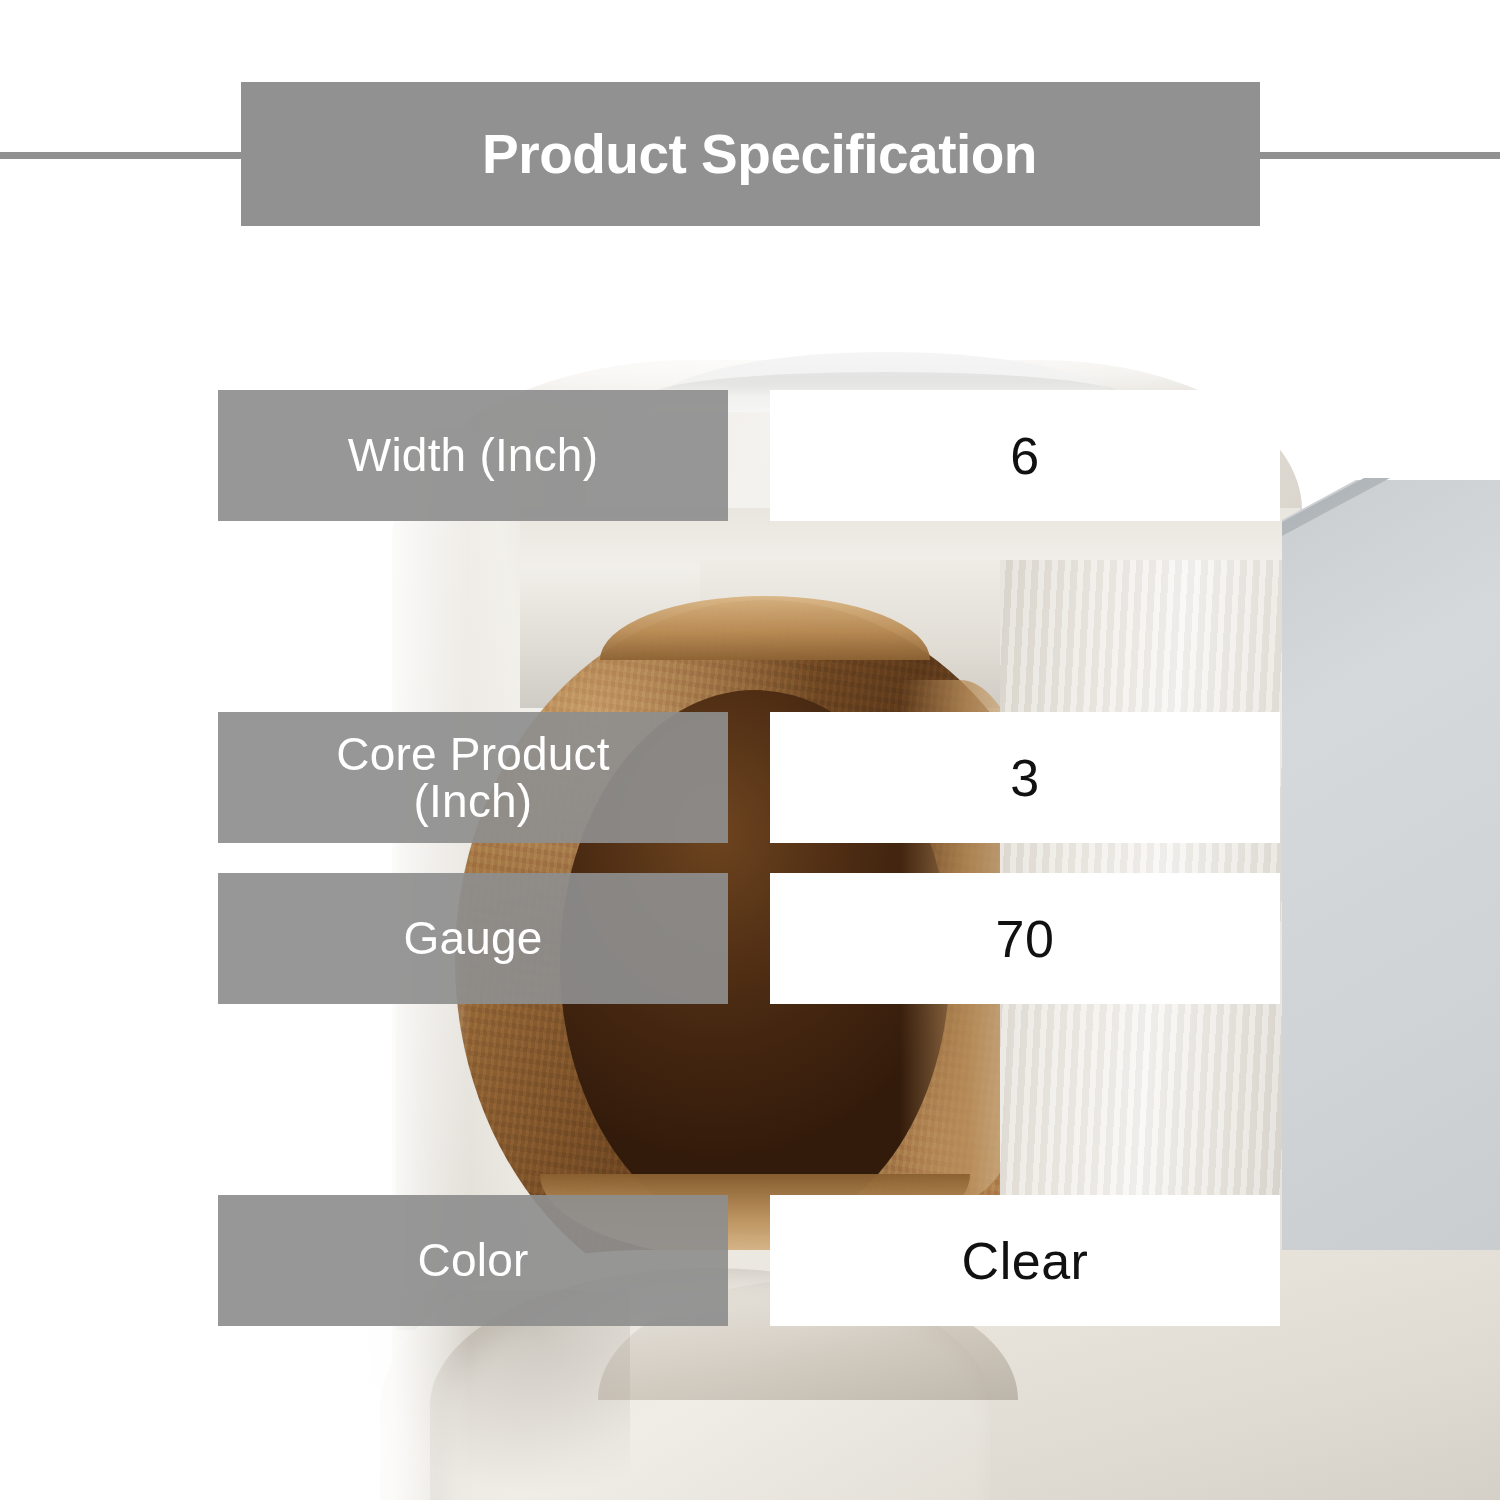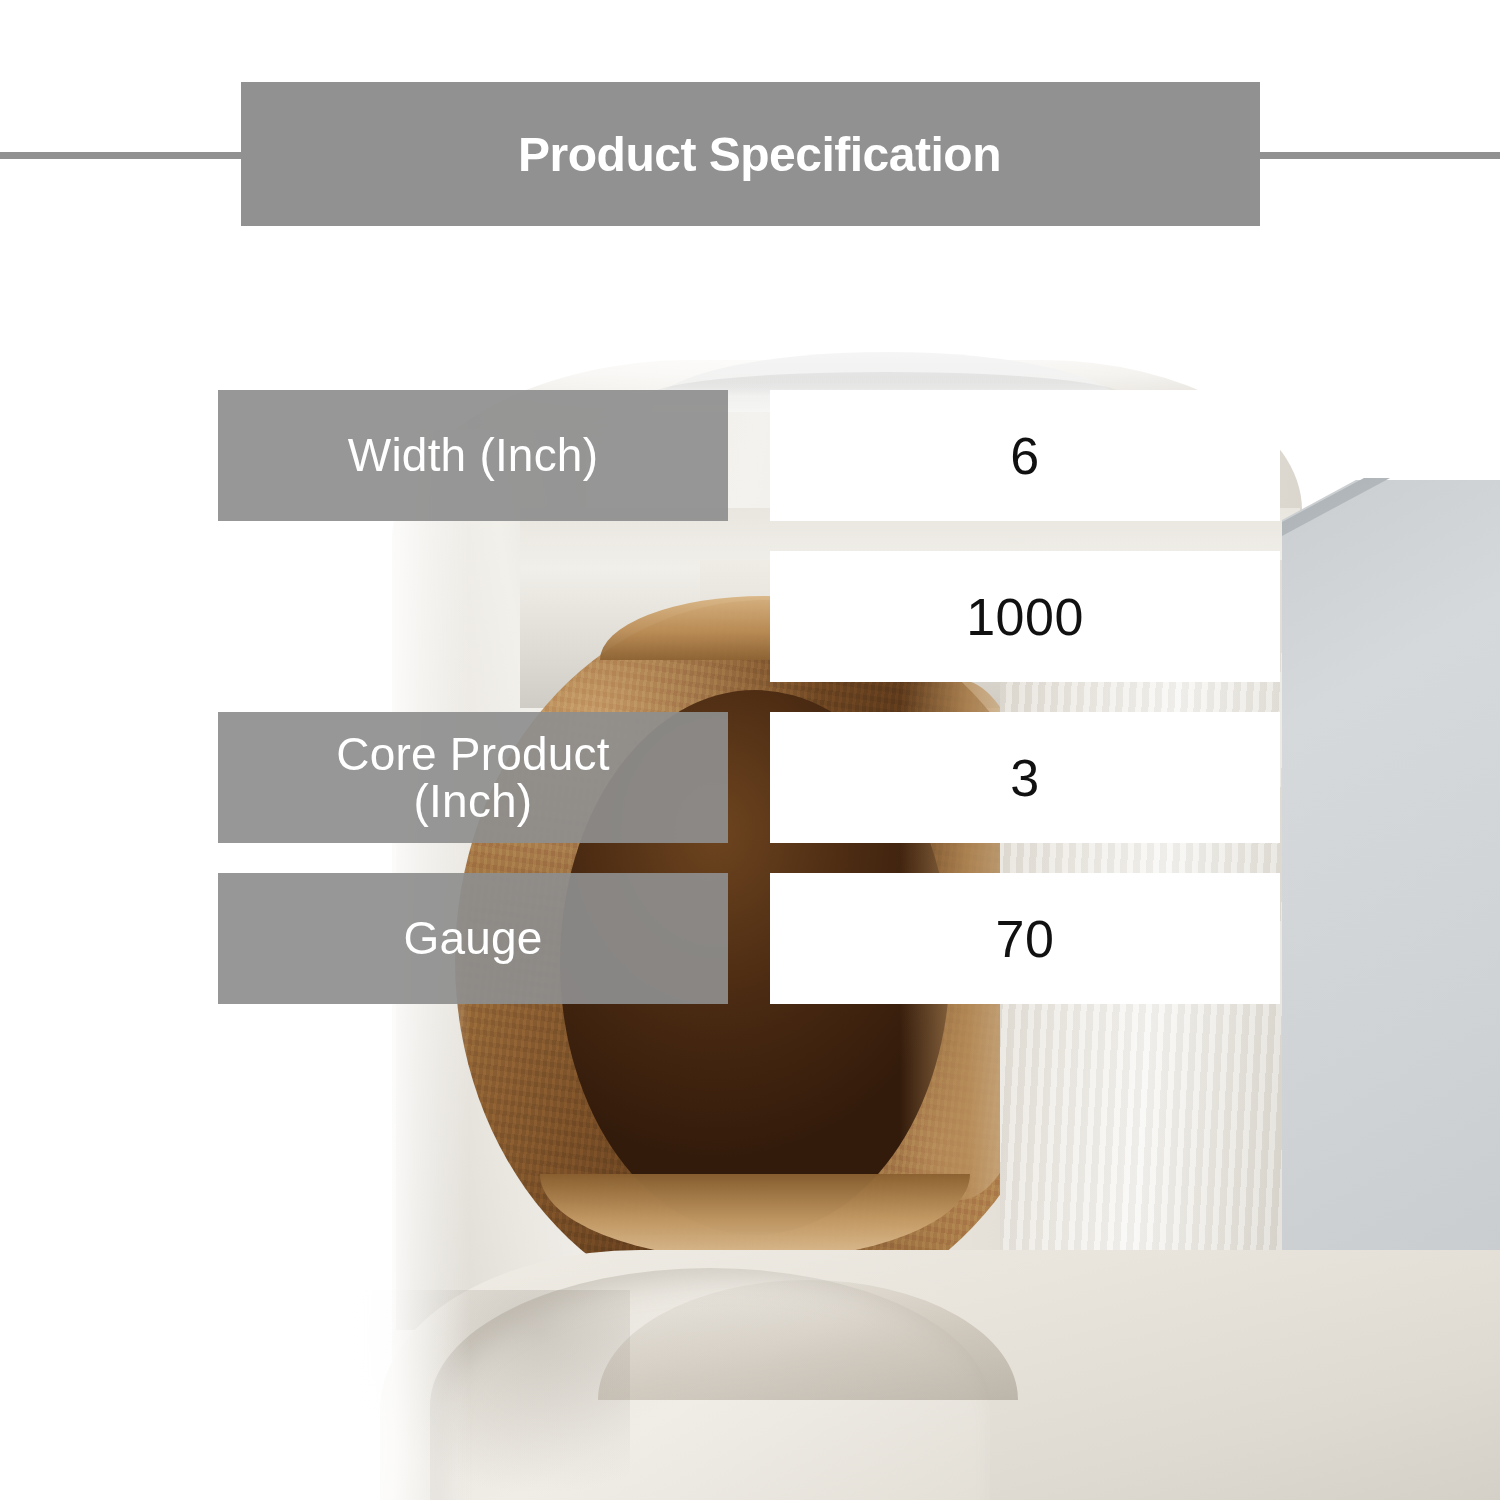--- a/index.html
+++ b/index.html
@@ -146,21 +146,21 @@
 
   
   .rule{position:absolute;height:7px;top:152px;background:#919191;}
   .rule-left{left:0;width:260px;}
   .rule-right{left:1245px;width:255px;}
   .title-banner{
     position:absolute;left:241px;top:82px;width:1019px;height:144px;
     background:#919191;display:flex;align-items:center;justify-content:center;
   }
   .title-text{
-    color:#ffffff;font-size:48px;font-weight:700;letter-spacing:-.5px;
+    color:#ffffff;font-size:55px;font-weight:700;letter-spacing:-.5px;
     font-family:"Liberation Sans", sans-serif;white-space:nowrap;margin-left:18px;
   }
 
   
   .spec{position:absolute;left:0;top:0;width:1500px;height:1500px;}
   .row{position:absolute;left:0;width:1500px;height:118px;}
   .cell-label{
     position:absolute;left:218px;top:0;width:510px;height:131px;
     background:rgba(142,142,142,.92);
     display:flex;align-items:center;justify-content:center;
@@ -221,23 +221,20 @@
     <div class="row" style="top:390px">
       <div class="cell-label">
         <span>Width (Inch)</span>
       </div>
       <div class="cell-value">
         <span>6</span>
       </div>
     </div>
 
     <div class="row" style="top:551px">
-      <div class="cell-value">
-        <span>1000</span>
-      </div>
     </div>
 
     <div class="row" style="top:712px">
       <div class="cell-label">
         <span style="white-space:pre-line">Core Product
 (Inch)</span>
       </div>
       <div class="cell-value">
         <span>3</span>
       </div>
@@ -248,15 +245,23 @@
         <span>Gauge</span>
       </div>
       <div class="cell-value">
         <span>70</span>
       </div>
     </div>
 
     <div class="row" style="top:1034px">
     </div>
 
+    <div class="row" style="top:1195px">
+      <div class="cell-label">
+        <span>Color</span>
+      </div>
+      <div class="cell-value">
+        <span>Clear</span>
+      </div>
+    </div>
 
   </div>
 </div>
 
 </body></html>

